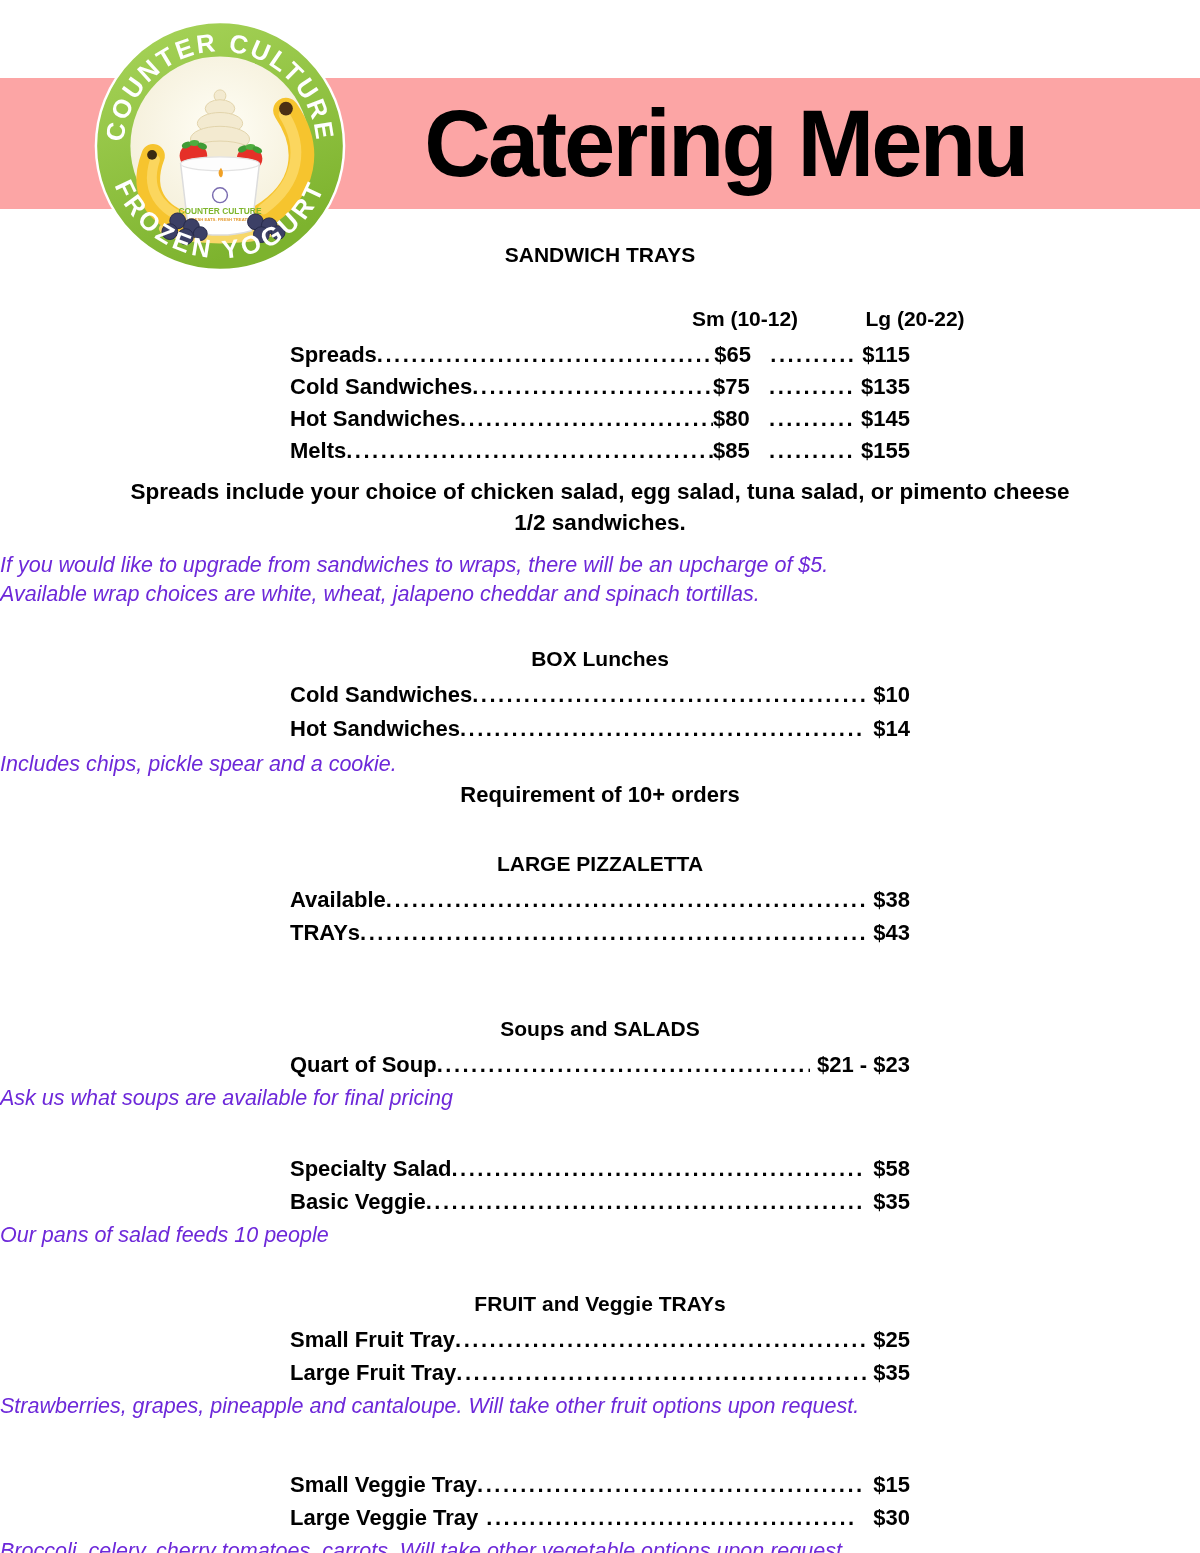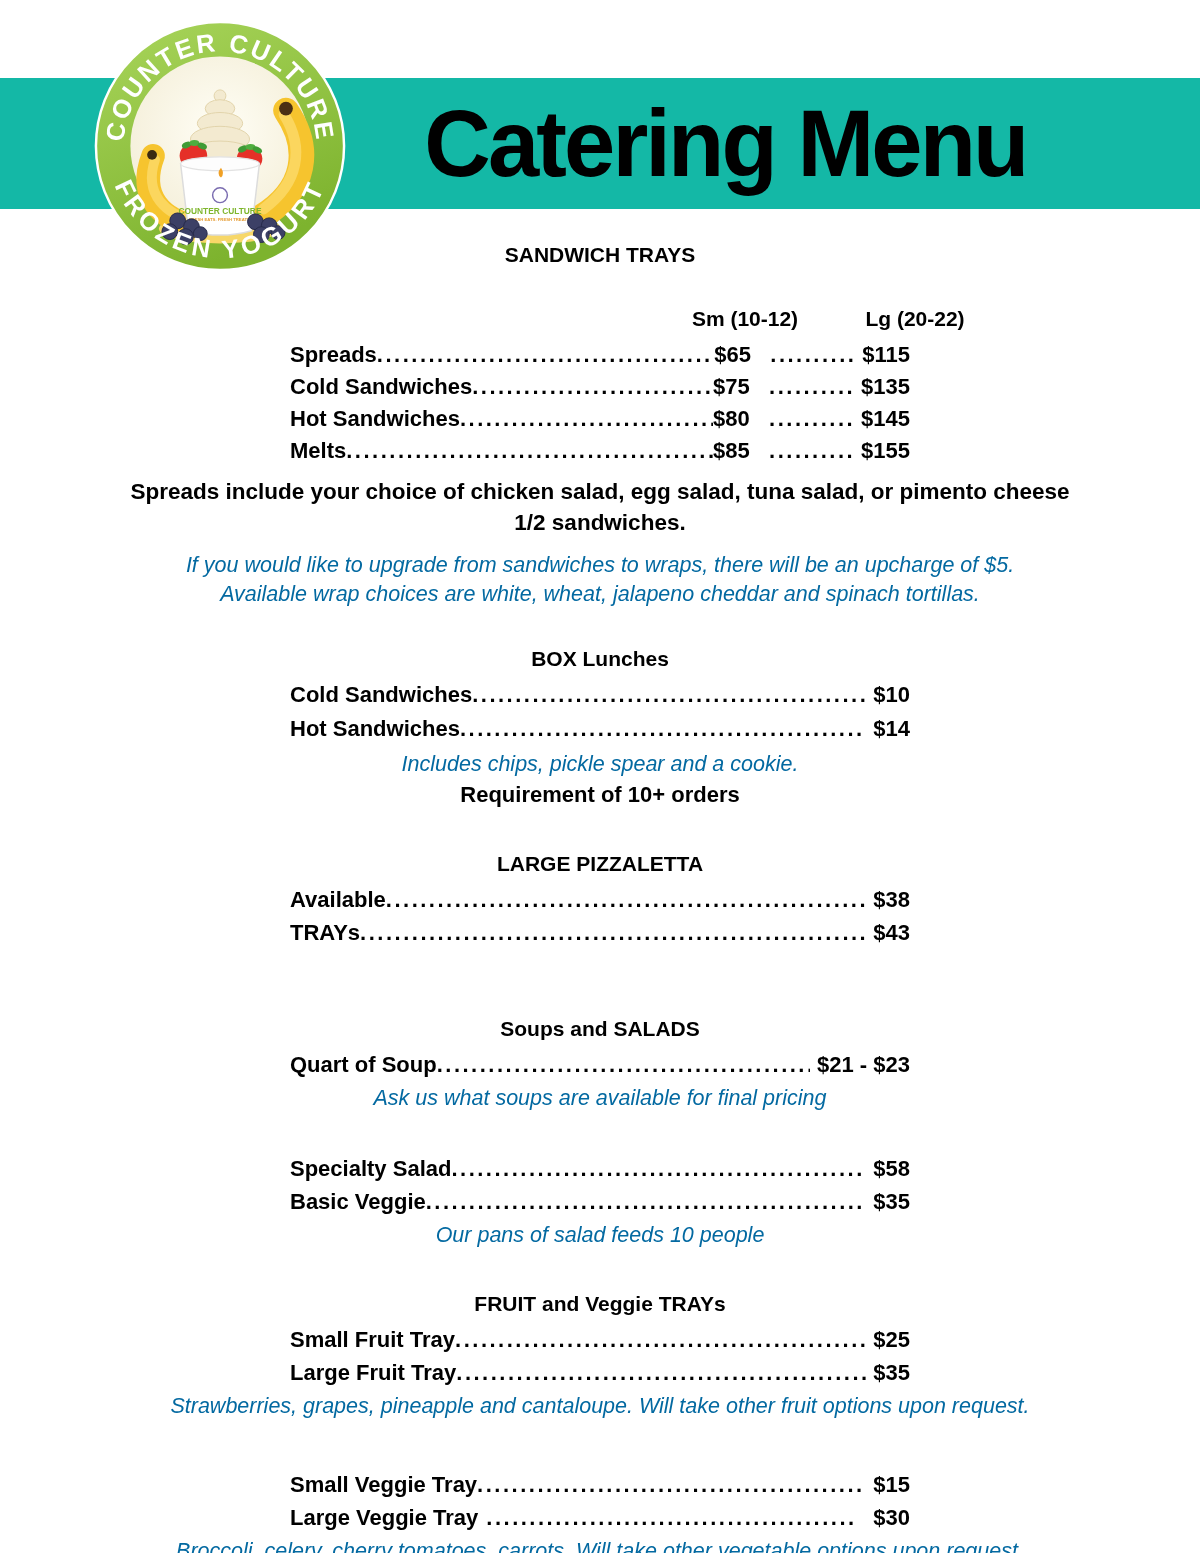--- a/index.html
+++ b/index.html
@@ -5,21 +5,21 @@
   html,body { margin:0; padding:0; }
   body {
     width:1200px; height:1553px; position:relative;
     background:#ffffff; color:#000000;
     font-family:"Liberation Sans", sans-serif;
     overflow:hidden;
   }
 
   
   .spacer-top { height:78px; }
-  .banner { height:131px; background:#14b8a6; position:relative; }
+  .banner { height:131px; background:#fca5a5; position:relative; }
   .title-wrap {
     position:absolute; left:250px; right:0; top:0; bottom:0;
     display:flex; align-items:center; justify-content:center;
   }
   .page-title {
     font-size:95px; font-weight:700; letter-spacing:-3px;
     white-space:nowrap; transform:scaleX(0.97); line-height:1;
   }
 
   
@@ -50,22 +50,22 @@
   .p-sm { flex:0 0 48px; white-space:nowrap; }
   .p-lg { flex:0 0 auto; white-space:nowrap; }
   .s-row .leader { margin-right:7px; }
   .price { flex:0 0 auto; white-space:nowrap; }
 
   .note-bold {
     text-align:center; font-weight:700; font-size:22.5px; line-height:31px;
     white-space:nowrap;
   }
   .note-italic {
-    text-align:center; font-style:italic; font-size:21.5px; line-height:29px;
-    white-space:nowrap; color:#0369a1;
+    font-style:italic; font-size:21.5px; line-height:29px;
+    white-space:nowrap; color:#6d28d9;
   }
 </style>
 </head>
 <body>
 
 <div class="spacer-top"></div>
 
 <div class="banner">
   <div class="title-wrap">
     <div class="page-title">Catering Menu</div>

